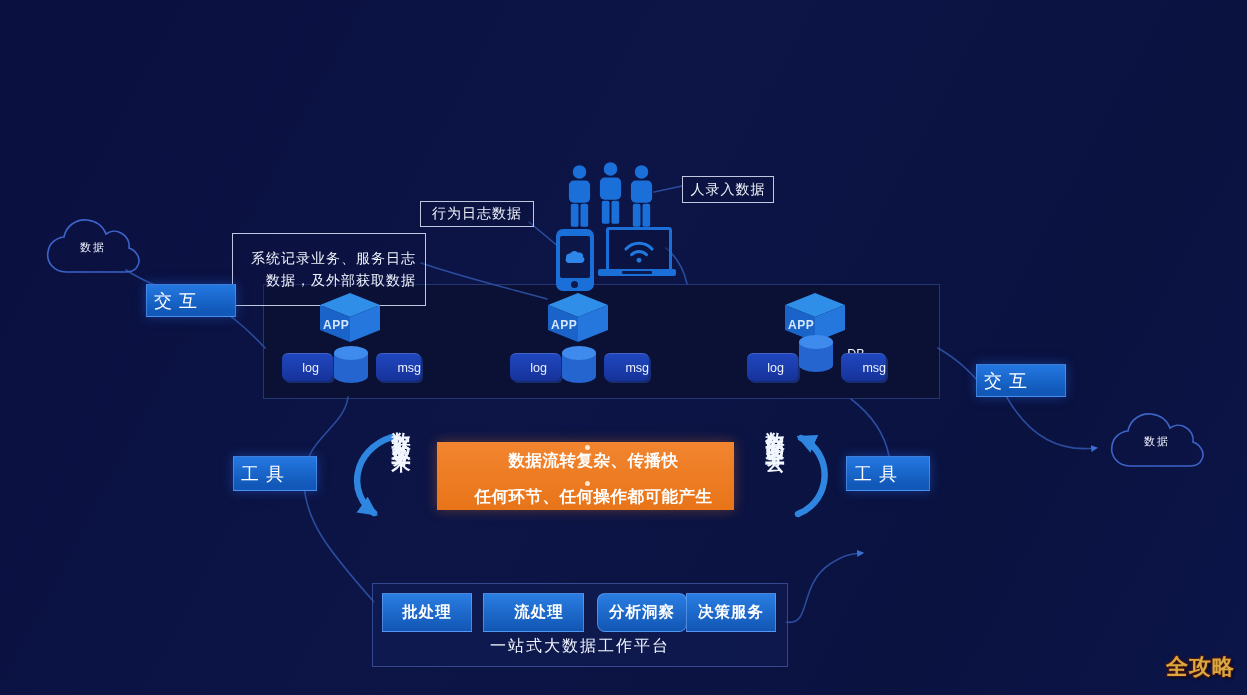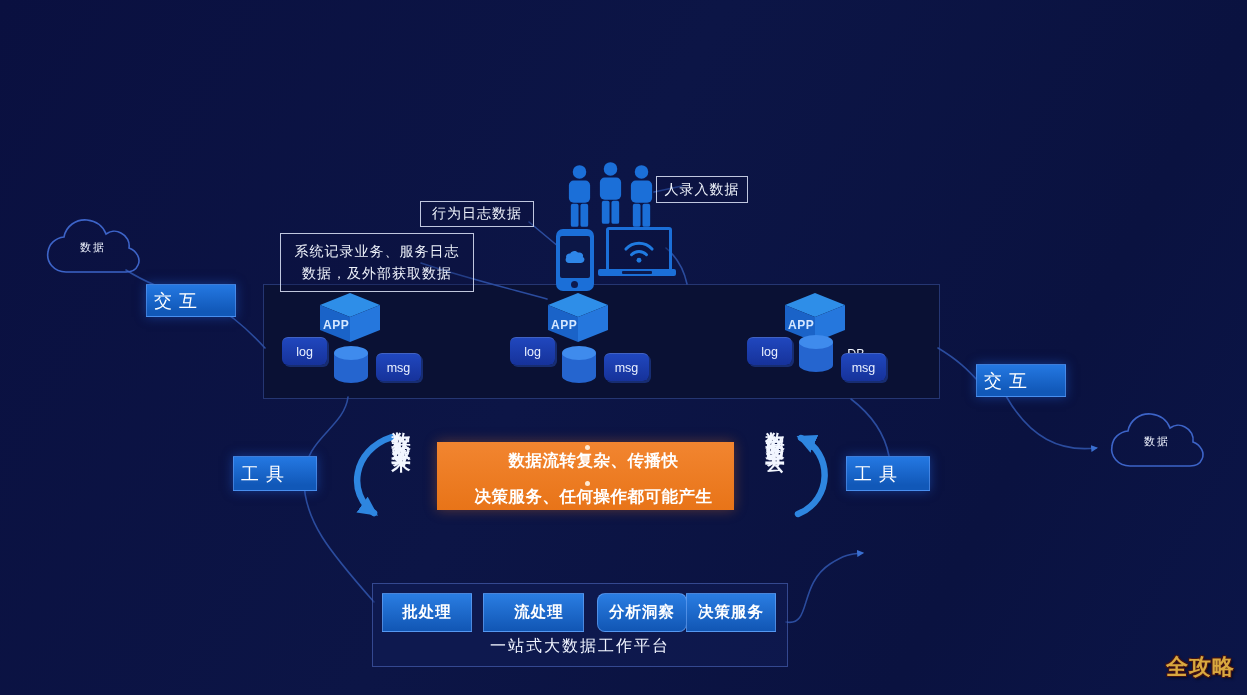--- a/index.html
+++ b/index.html
@@ -7,43 +7,43 @@
     position:relative;width:1247px;height:695px;overflow:hidden;
     background:linear-gradient(118deg,#0a1040 0%,#0c1546 45%,#0a1240 78%,#0b1548 100%);
     font-family:"Liberation Sans","DejaVu Sans",sans-serif;color:#fff;
   }
   .abs{position:absolute;}
   
   .title{left:0;right:0;top:76px;text-align:center;font-size:46px;font-weight:900;letter-spacing:3px;color:#ffffff;}
   
   .callout{border:1px solid rgba(225,232,250,.85);color:#eef2fa;font-size:14px;
     display:flex;align-items:center;justify-content:center;letter-spacing:1px;background:rgba(10,16,60,.25);}
-  .callout.multi{flex-direction:column;align-items:center;justify-content:center;padding:9px 9px;line-height:1.55;margin-left:48px;}
+  .callout.multi{flex-direction:column;align-items:flex-end;justify-content:center;padding:16px 9px;line-height:1.55;}
   
   .cloud{width:110px;}
   .cloud svg{display:block;}
   .cloud .cloud-text{position:absolute;width:100%;text-align:center;top:26px;font-size:11px;letter-spacing:2px;color:#f0f4ff;}
   
   .blue-btn{background:linear-gradient(180deg,#2478e2 0%,#1158b8 85%);
     border:1px solid rgba(120,170,255,.45);box-shadow:0 0 10px rgba(30,90,200,.55);
     display:flex;align-items:center;justify-content:flex-start;
     font-size:18px;font-weight:400;letter-spacing:7px;color:#fff;text-indent:7px;}
   
   .panel{left:263px;top:284px;width:675px;height:113px;background:#0a1134;
     border:1px solid rgba(70,100,190,.45);}
   
   .app-group{width:150px;height:100px;top:290px;}
   .cube{position:absolute;left:42px;top:2px;width:66px;height:52px;}
   .cube-label{position:absolute;left:6px;top:26px;font-size:12px;font-weight:700;color:#d6e8ff;letter-spacing:.5px;}
   .chip{position:absolute;width:45px;height:27px;border-radius:6px;
     background:linear-gradient(180deg,#2047be 0%,#16329a 100%);
     border-top:1px solid rgba(130,170,255,.4);box-shadow:2px 2px 0 rgba(40,80,190,.45);
     display:flex;align-items:center;justify-content:center;font-size:12.5px;color:#eaf1ff;}
-  .chip.log{left:7px;top:47px;}
-  .chip.msg{left:101px;top:63px;}
+  .chip.log{left:7px;top:63px;padding-left:6px;}
+  .chip.msg{left:101px;top:63px;justify-content:flex-end;}
   .db{position:absolute;left:56px;top:55px;width:40px;height:40px;}
   .db .db-text{position:absolute;width:100%;text-align:center;top:13px;font-size:12.5px;color:#f2f7ff;}
   .g3 .db{top:44px;}
   
   .vtext{writing-mode:vertical-lr;text-orientation:upright;font-size:19px;font-weight:700;
     letter-spacing:4px;color:#f2f6ff;}
   
   .warn{left:437px;top:442px;width:297px;height:68px;background:linear-gradient(180deg,#f28530,#e87418);
     box-shadow:0 0 12px rgba(240,120,30,.35);display:flex;flex-direction:column;justify-content:center;gap:9px;padding-left:16px;box-sizing:border-box;}
   .warn-line{display:flex;align-items:center;font-size:16.5px;font-weight:700;color:#fff;letter-spacing:.5px;flex-direction:column;}
@@ -141,21 +141,21 @@
     <svg width="40" height="28" viewBox="0 0 40 30">
       <path d="M6,14 A19,19 0 0 1 34,14" stroke="#1f7ae0" stroke-width="3.2" fill="none" stroke-linecap="round"></path>
       <path d="M12,20 A11,11 0 0 1 28,20" stroke="#1f7ae0" stroke-width="3.2" fill="none" stroke-linecap="round"></path>
       <circle cx="20" cy="26" r="2.6" fill="#1f7ae0"></circle>
     </svg>
   </div>
   <div class="abs laptop-base">
       <div class="kb"></div>
     </div>
 
-  <div class="abs callout" style="left:656px;top:176px;width:90px;height:25px;">
+  <div class="abs callout" style="left:682px;top:176px;width:90px;height:25px;">
     <span>人录入数据</span>
   </div>
   <div class="abs callout" style="left:420px;top:201px;width:112px;height:24px;">
     <span>行为日志数据</span>
   </div>
   <div class="abs callout multi" style="left:232px;top:233px;width:174px;height:39px;">
     <span>系统记录业务、服务日志</span>
     <span>数据，及外部获取数据</span>
   </div>
 
@@ -261,21 +261,21 @@
   <div class="abs vtext" style="left:388px;top:417px;">数据从业务来</div>
   <div class="abs vtext" style="left:762px;top:417px;">数据回业务去</div>
 
   <div class="abs warn">
     <div class="warn-line">
       <span class="wdot"></span>
       <span>数据流转复杂、传播快</span>
     </div>
     <div class="warn-line">
       <span class="wdot"></span>
-      <span>决策服务、任何操作都可能产生</span>
+      <span>任何环节、任何操作都可能产生</span>
     </div>
   </div>
 
   <div class="abs platform">
     <div class="pf-btn" style="left:9px;">
         <span>批处理</span>
       </div>
     <div class="pf-btn" style="left:110px;padding-left:11px;">
         <span>流处理</span>
       </div>

